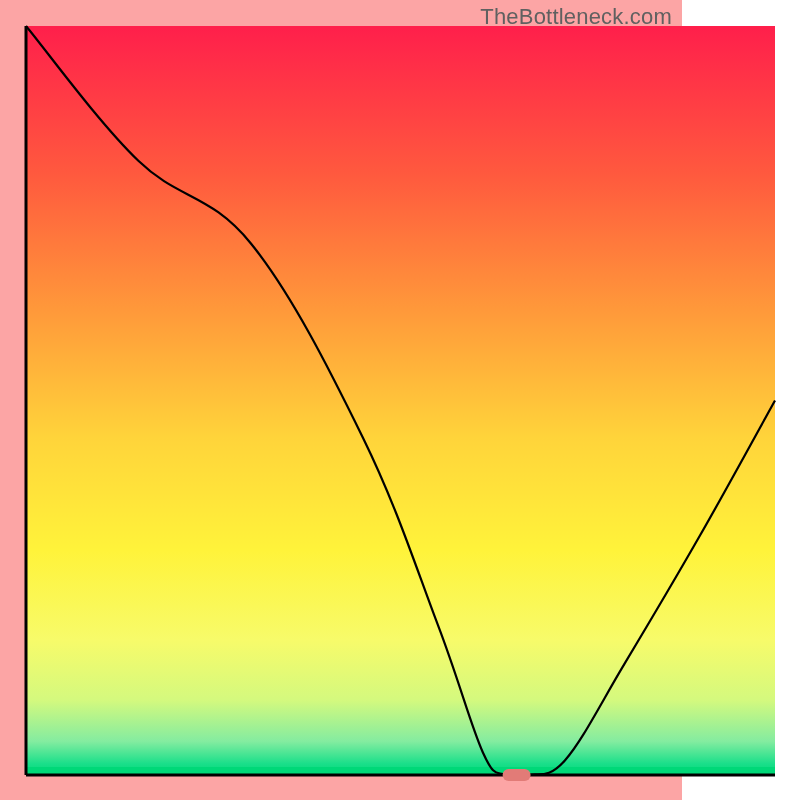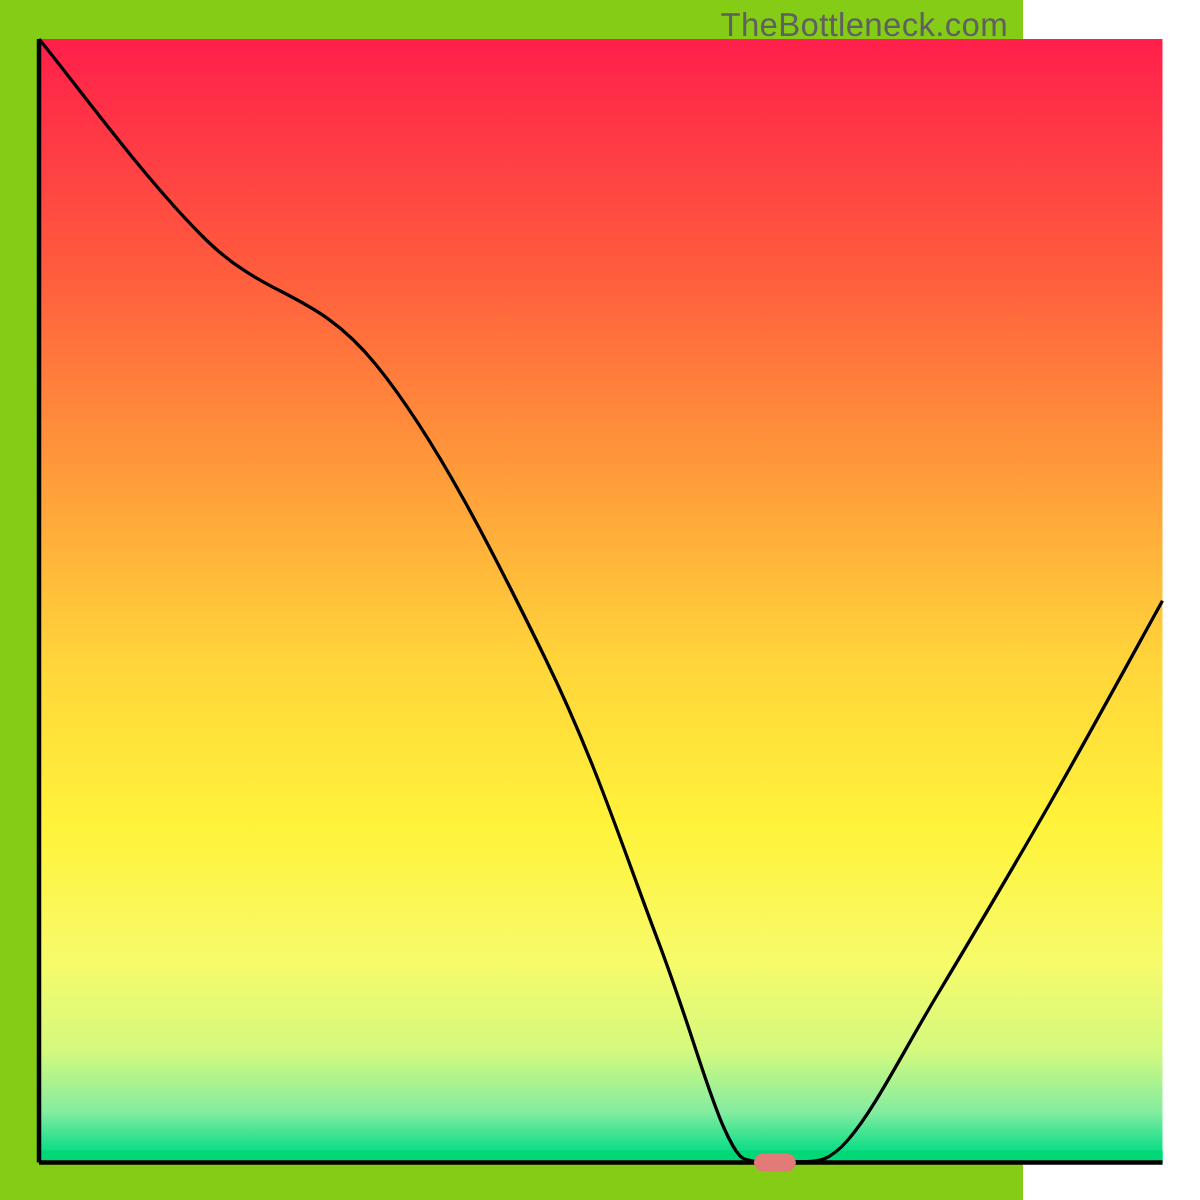--- a/index.html
+++ b/index.html
@@ -7,21 +7,21 @@
     padding: 0;
     width: 800px;
     height: 800px;
     overflow: hidden;
     font-family: Arial, Helvetica, sans-serif;
   }
   .chart-wrap {
     position: relative;
     width: 682px;
     height: 800px;
-    background: #84cc16;
+    background: #fca5a5;
   }
   .watermark {
     position: absolute;
     top: 4px;
     right: 10px;
     color: #606060;
     font-size: 22px;
     font-weight: 500;
     letter-spacing: 0.2px;
     user-select: none;

